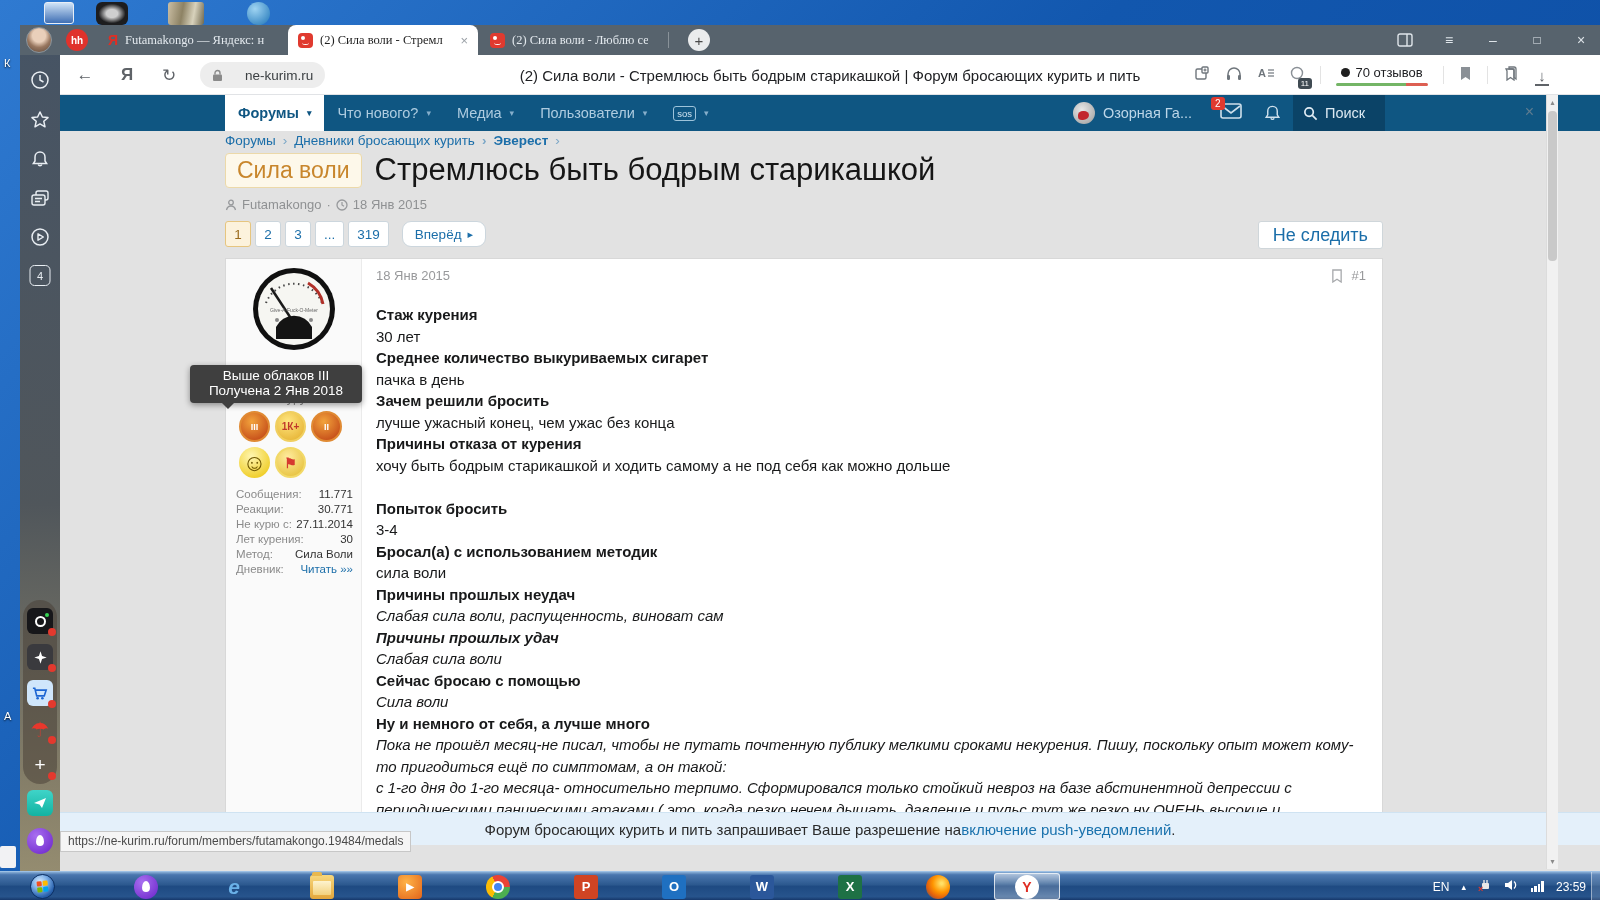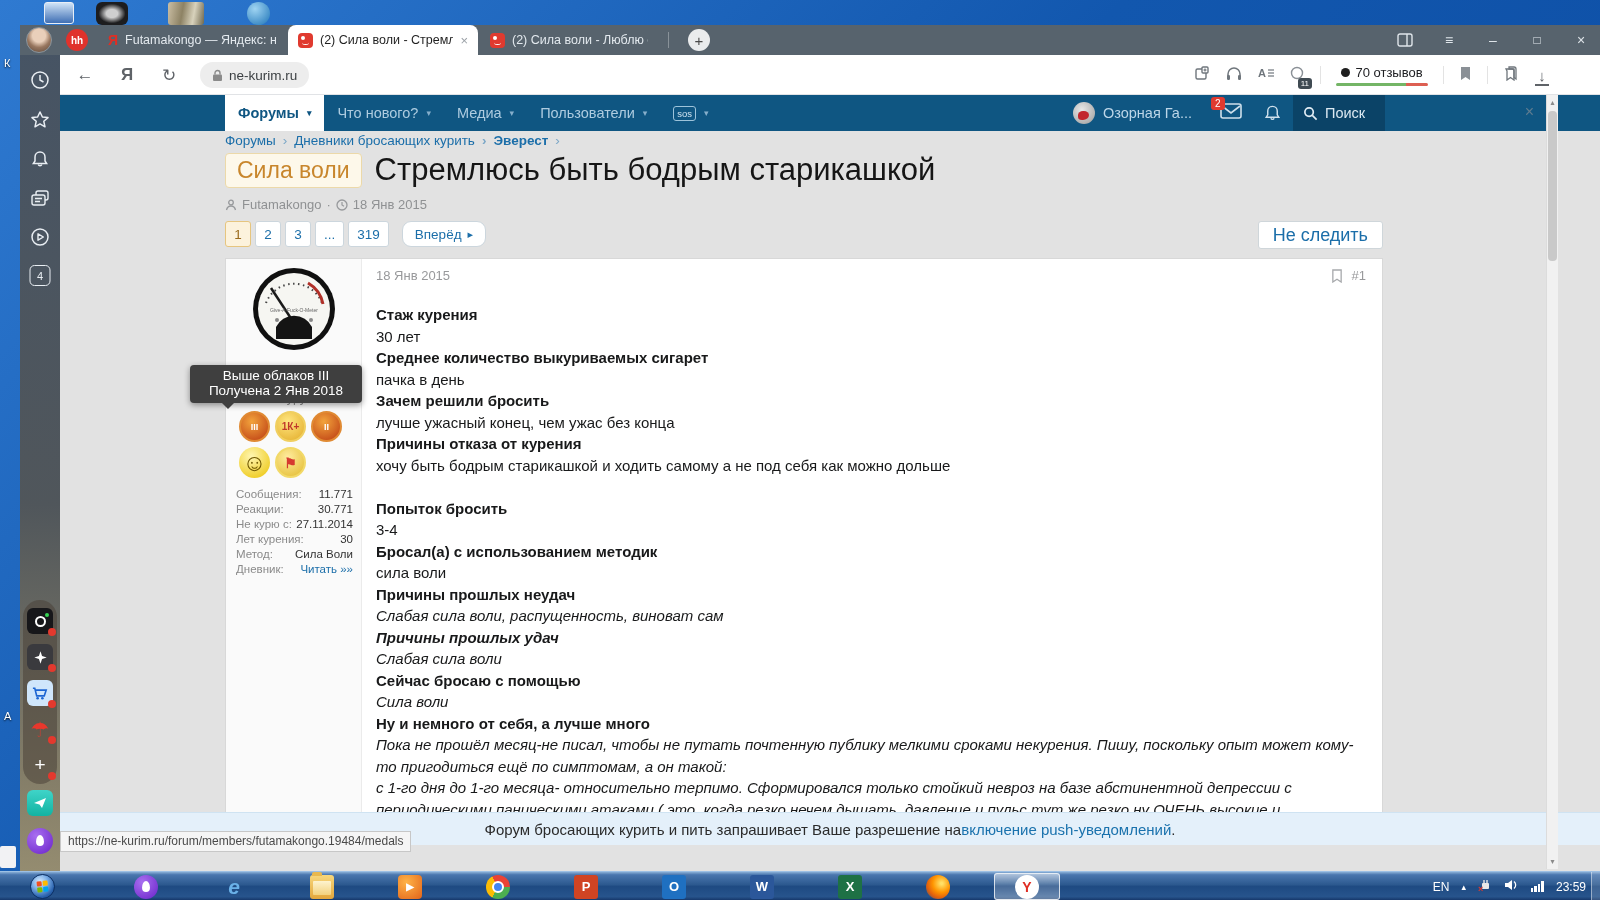--- a/index.html
+++ b/index.html
@@ -24,37 +24,37 @@
   .tabbar{position:absolute;left:0;top:0;right:0;height:30px;background:#57636d;}
   .pavatar{position:absolute;left:6px;top:2px;width:26px;height:26px;border-radius:50%;
            background:radial-gradient(circle at 50% 32%,#e9cfba 32%,#97765f 58%,#5c473a);border:1px solid #8b959d;}
   .pin-hh{position:absolute;left:46px;top:4px;width:22px;height:22px;border-radius:50%;background:#e0322c;
           color:#fff;font-size:10px;font-weight:bold;display:flex;align-items:center;justify-content:center;}
   .tab{position:absolute;top:0;height:30px;display:flex;align-items:center;gap:7px;padding:0 10px;
        color:#e3e9ee;font-size:12.5px;white-space:nowrap;overflow:hidden;}
   .tab1{left:78px;width:188px;}
   .tab-active{left:268px;width:190px;background:#fff;color:#1f1f1f;border-radius:8px 8px 0 0;}
   .tab3{left:460px;width:178px;}
-  .tab .lbl{overflow:hidden;text-overflow:clip;flex:1;}
+  .tab .lbl{overflow:hidden;text-overflow:clip;flex:1;font-family:Liberation Serif, serif;}
   .tab-close{color:#9aa0a6;font-size:13px;}
   .ya-letter{color:#e02e24;font-weight:bold;font-size:14px;}
   .favicon{width:15px;height:15px;border-radius:4px;background:#e03a2f;position:relative;flex:0 0 15px;}
   .favicon::before{content:"";position:absolute;left:3px;top:3px;width:4px;height:4px;border-radius:50%;background:#fff;}
   .favicon::after{content:"";position:absolute;left:4px;bottom:3px;width:7px;height:4px;border-bottom:1.5px solid #fff;border-radius:50%;}
   .tab-sep{position:absolute;left:648px;top:7px;width:1px;height:16px;background:rgba(255,255,255,.3);}
   .newtab{position:absolute;left:668px;top:4px;width:22px;height:22px;border-radius:50%;background:rgba(255,255,255,.88);
           color:#4a4a4a;font-size:15px;display:flex;align-items:center;justify-content:center;}
   .winctl{position:absolute;right:10px;top:0;height:30px;display:flex;align-items:center;gap:26px;color:#dfe5ea;font-size:14px;}
   .winctl .c{display:flex;align-items:center;justify-content:center;width:18px;}
 
   
   .toolbar{position:absolute;left:40px;top:30px;right:0;height:40px;background:#fff;border-bottom:1px solid #e1e3e6;}
   .tb-left{position:absolute;left:14px;top:0;height:40px;display:flex;align-items:center;gap:20px;}
   .tico{color:#5f6368;font-size:17px;display:flex;align-items:center;justify-content:center;width:22px;}
-  .urlpill{display:flex;align-items:center;gap:6px;height:26px;padding:0 12px;background:#ededed;border-radius:13px;
+  .urlpill{display:flex;align-items:center;gap:22px;height:26px;padding:0 12px;background:#ededed;border-radius:13px;
            font-size:13.5px;color:#3c4043;}
   .ptitle{position:absolute;left:50%;top:0;transform:translateX(-50%);height:40px;display:flex;align-items:center;
           font-size:15px;color:#202124;white-space:nowrap;}
   .tb-right{position:absolute;right:50px;top:0;height:40px;display:flex;align-items:center;gap:15px;}
   .vdiv{width:1px;height:18px;background:#e3e3e3;}
   .extwrap{position:relative;}
   .extbadge{position:absolute;right:-7px;bottom:-4px;background:#3f4a52;color:#fff;font-size:8px;border-radius:3px;padding:1px 3px;}
   .reviews{display:flex;flex-direction:column;align-items:center;gap:3px;}
   .revrow{display:flex;align-items:center;gap:5px;font-size:13px;color:#202124;}
   .revdot{width:9px;height:9px;border-radius:50%;background:#1f1f1f;position:relative;}
@@ -266,20 +266,21 @@
       <span class="tico ya-letter">Я</span>
       <span class="tico">↻</span>
       <span class="urlpill">
         <svg width="11" height="13" viewBox="0 0 11 13">
             <rect x="1" y="5.5" width="9" height="6.5" rx="1" fill="#8a8a8a"></rect>
             <path d="M3 5.5V4a2.5 2.5 0 0 1 5 0v1.5" fill="none" stroke="#8a8a8a" stroke-width="1.4"></path>
           </svg>
         <span>ne-kurim.ru</span>
       </span>
     </div>
+    <div class="ptitle">(2) Сила воли - Стремлюсь быть бодрым старикашкой | Форум бросающих курить и пить</div>
     <div class="tb-right">
       <span>
         <svg width="16" height="16" viewBox="0 0 16 16">
             <rect x="2" y="4" width="10" height="10" rx="1.5" fill="none" stroke="#6f767c" stroke-width="1.4"></rect>
             <rect x="8" y="2" width="6" height="6" rx="1" fill="#fff" stroke="#6f767c" stroke-width="1.4"></rect>
             <line x1="11" y1="3.5" x2="11" y2="6.5" stroke="#6f767c" stroke-width="1.2"></line>
             <line x1="9.5" y1="5" x2="12.5" y2="5" stroke="#6f767c" stroke-width="1.2"></line>
           </svg>
       </span>
       <span>

